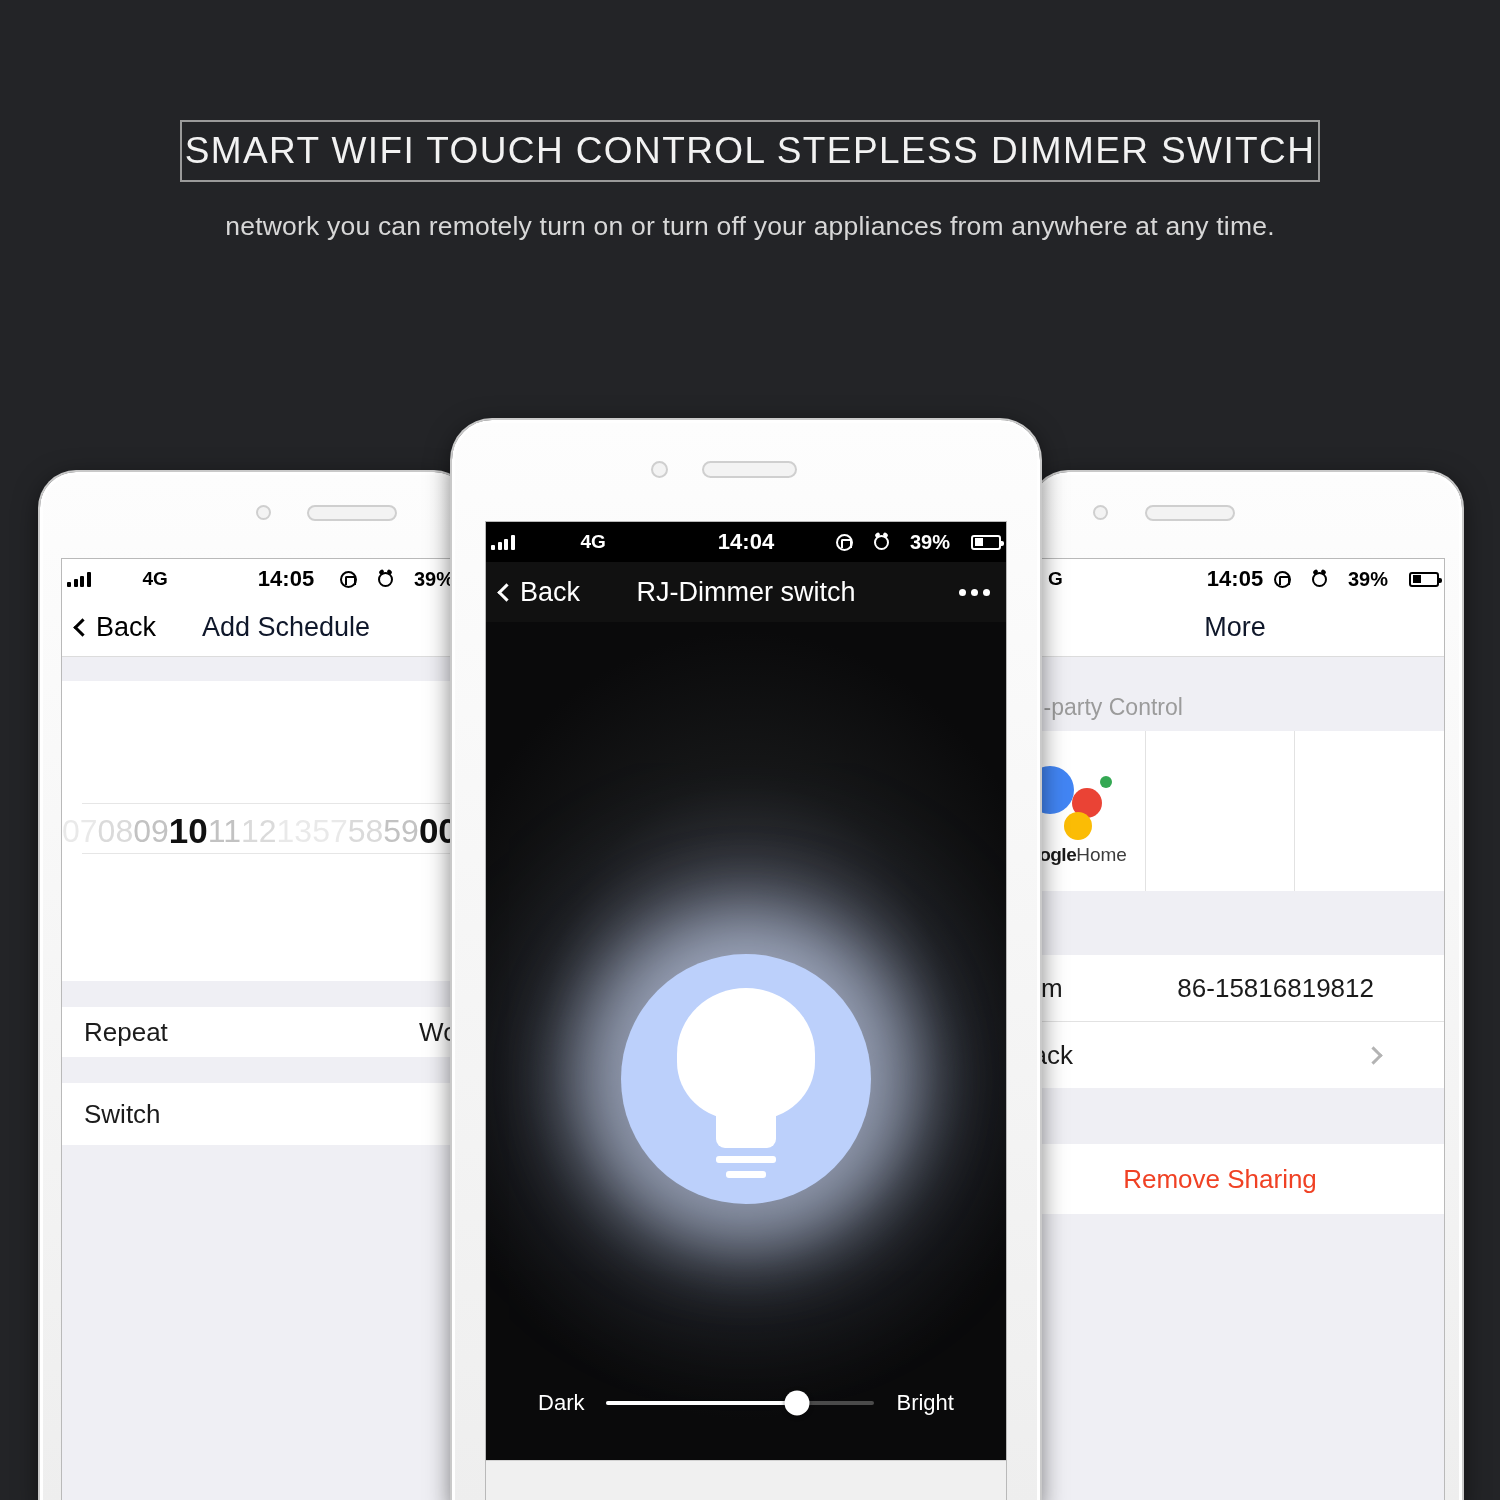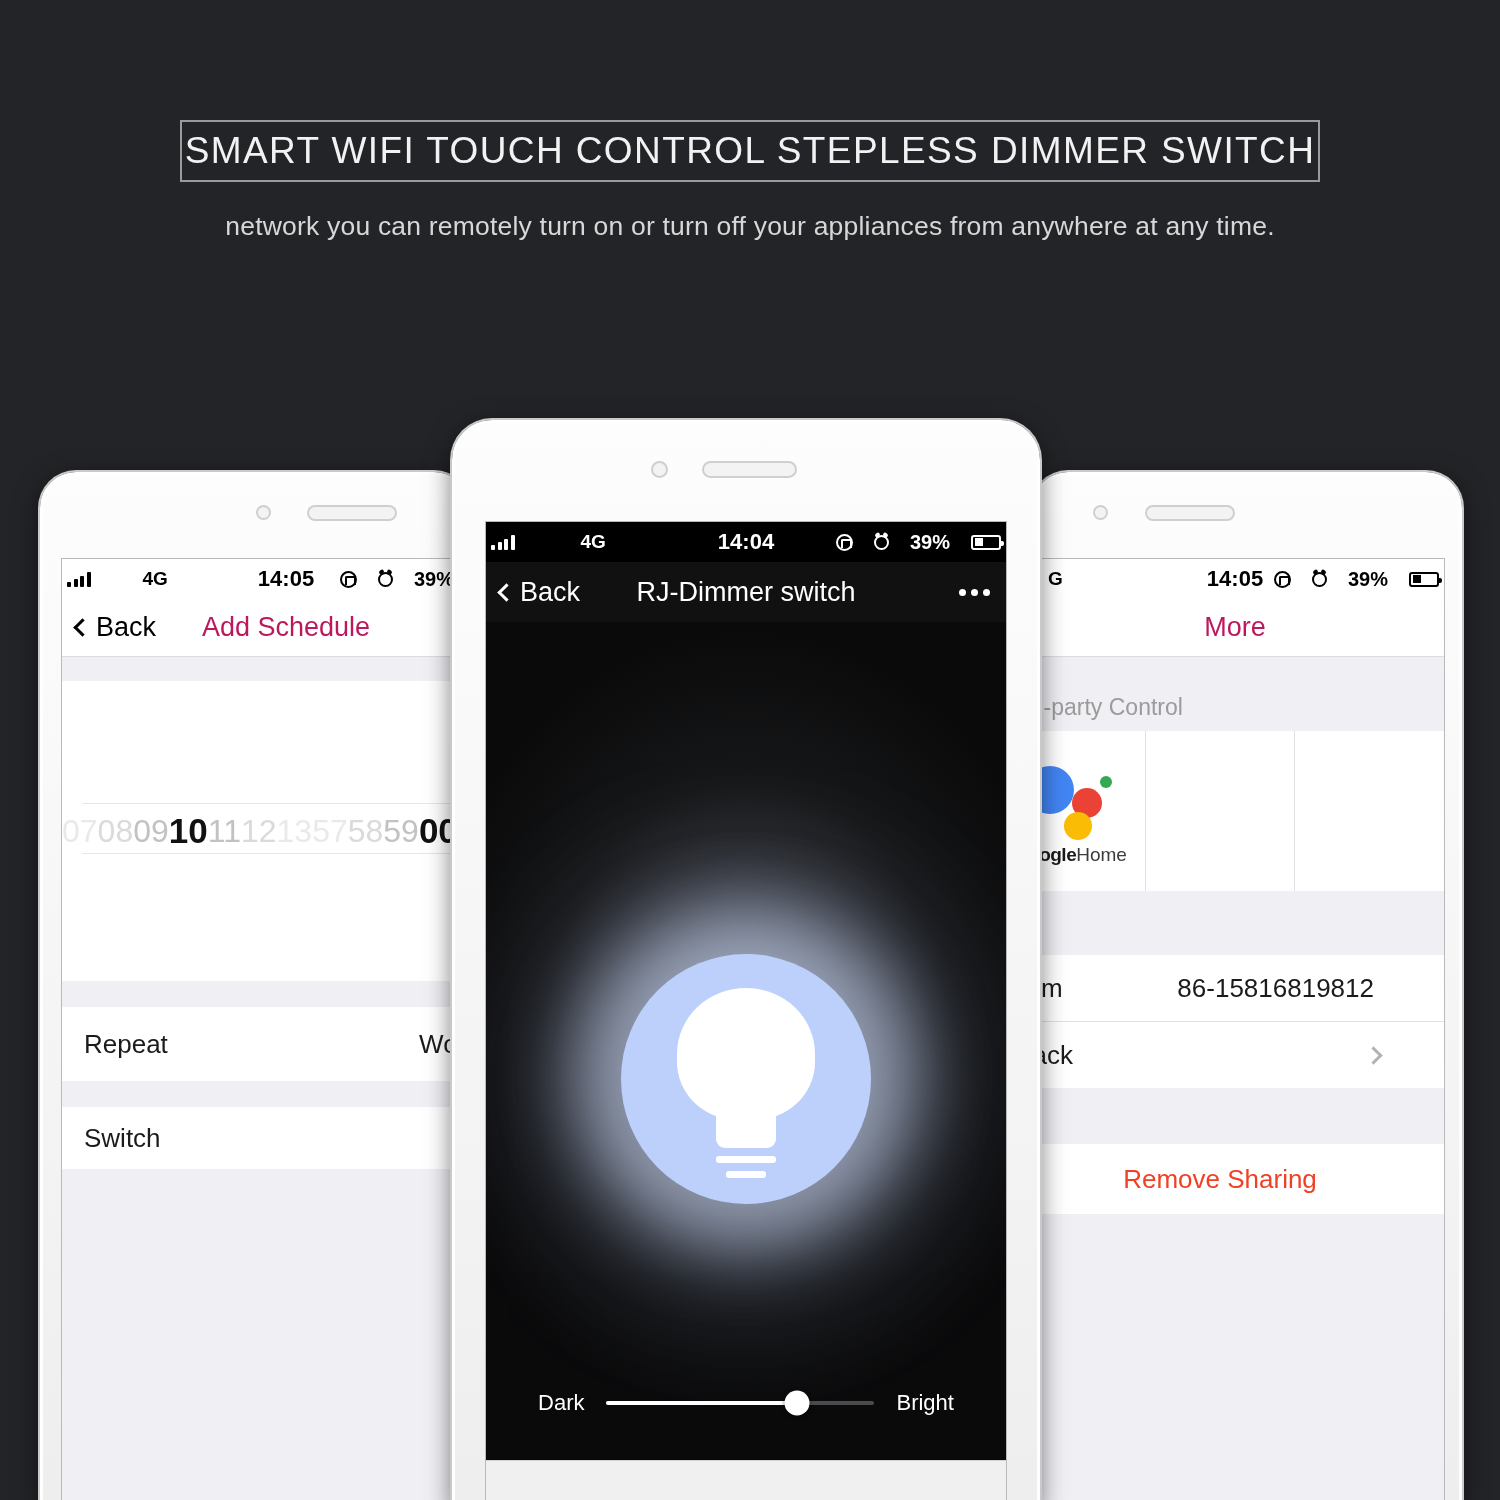--- a/index.html
+++ b/index.html
@@ -86,21 +86,21 @@
   
   .nav{ height:58px; display:flex; align-items:center; position:relative;
         background:#fff; border-bottom:1px solid #dcdcdc; }
   .nav.dark{ background:#111; border-bottom:none; }
   .nav .back{ display:flex; align-items:center; gap:4px; font-size:27px; color:#000;
               padding-left:14px; z-index:2;}
   .nav.dark .back{ color:#fff; }
   .chev-l{ width:13px; height:13px; border-left:3.5px solid currentColor;
            border-bottom:3.5px solid currentColor; transform:rotate(45deg); margin-right:3px;}
   .nav .ttl{ position:absolute; left:0; right:0; text-align:center; font-size:27px;
-             font-weight:400; color:#be185d; pointer-events:none;}
+             font-weight:400; color:#0f172a; pointer-events:none;}
   .nav.dark .ttl{ color:#fff; }
   .dots{ margin-left:auto; padding-right:16px; display:flex; gap:5px; z-index:2;}
   .dots i{ width:7px;height:7px;border-radius:50%;background:#fff;display:block;}
 
   
   .gap{ background:#efeff4; }
   .row{ background:#fff; display:flex; align-items:center; justify-content:space-between;
         padding:0 22px; font-size:26px; color:#1b1b1b; }
   .sep{ height:1px; background:#e2e2e2; margin-left:22px; }
   .chev-r{ width:13px;height:13px;border-right:3px solid #b3b3b3;
@@ -241,21 +241,21 @@
               <div>01</div>
               <div class="v2">02</div>
               <div class="v1">03</div>
             </div>
             <div class="pcol blank" style="flex:.15"></div>
           </div>
         </div>
 
         <div class="gap" style="height:26px;"></div>
 
-        <div class="row" style="height:74px;">
+        <div class="row" style="height:50px;">
           <span>Repeat</span>
           <span style="margin-right:-26px;">Working</span>
         </div>
 
         <div class="gap" style="height:26px;"></div>
 
         <div class="row" style="height:62px;">
           <span>Switch</span>
           <span></span>
         </div>

